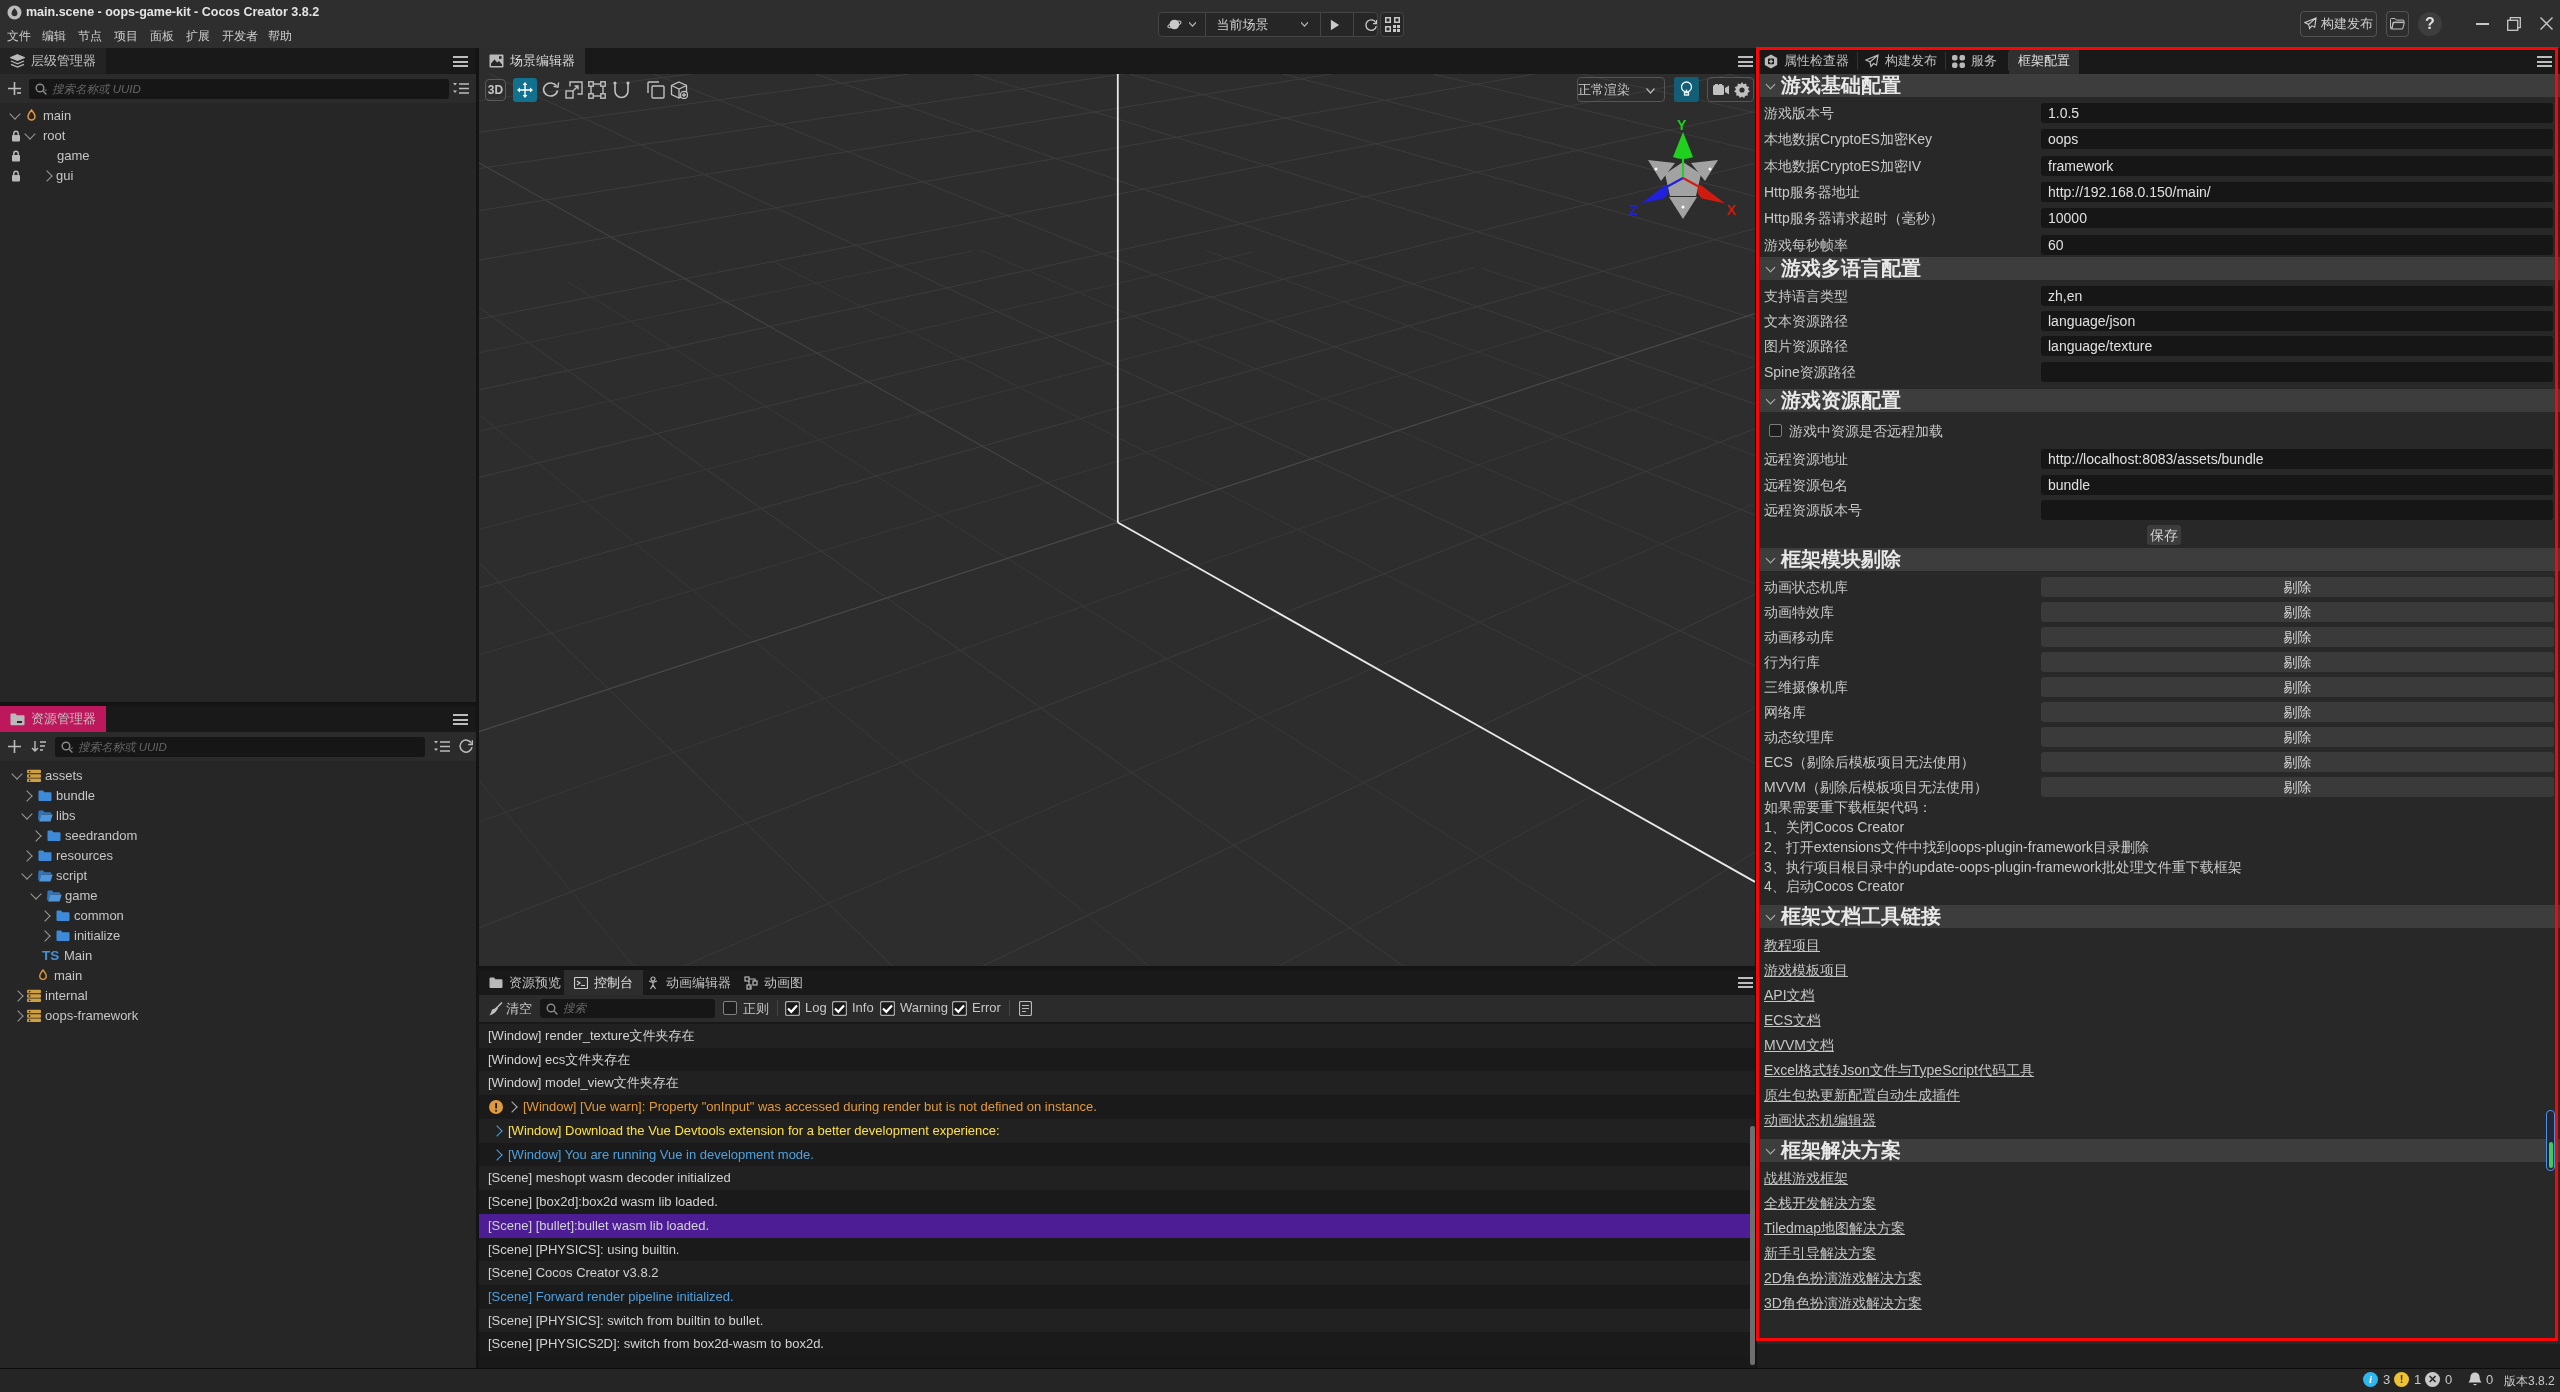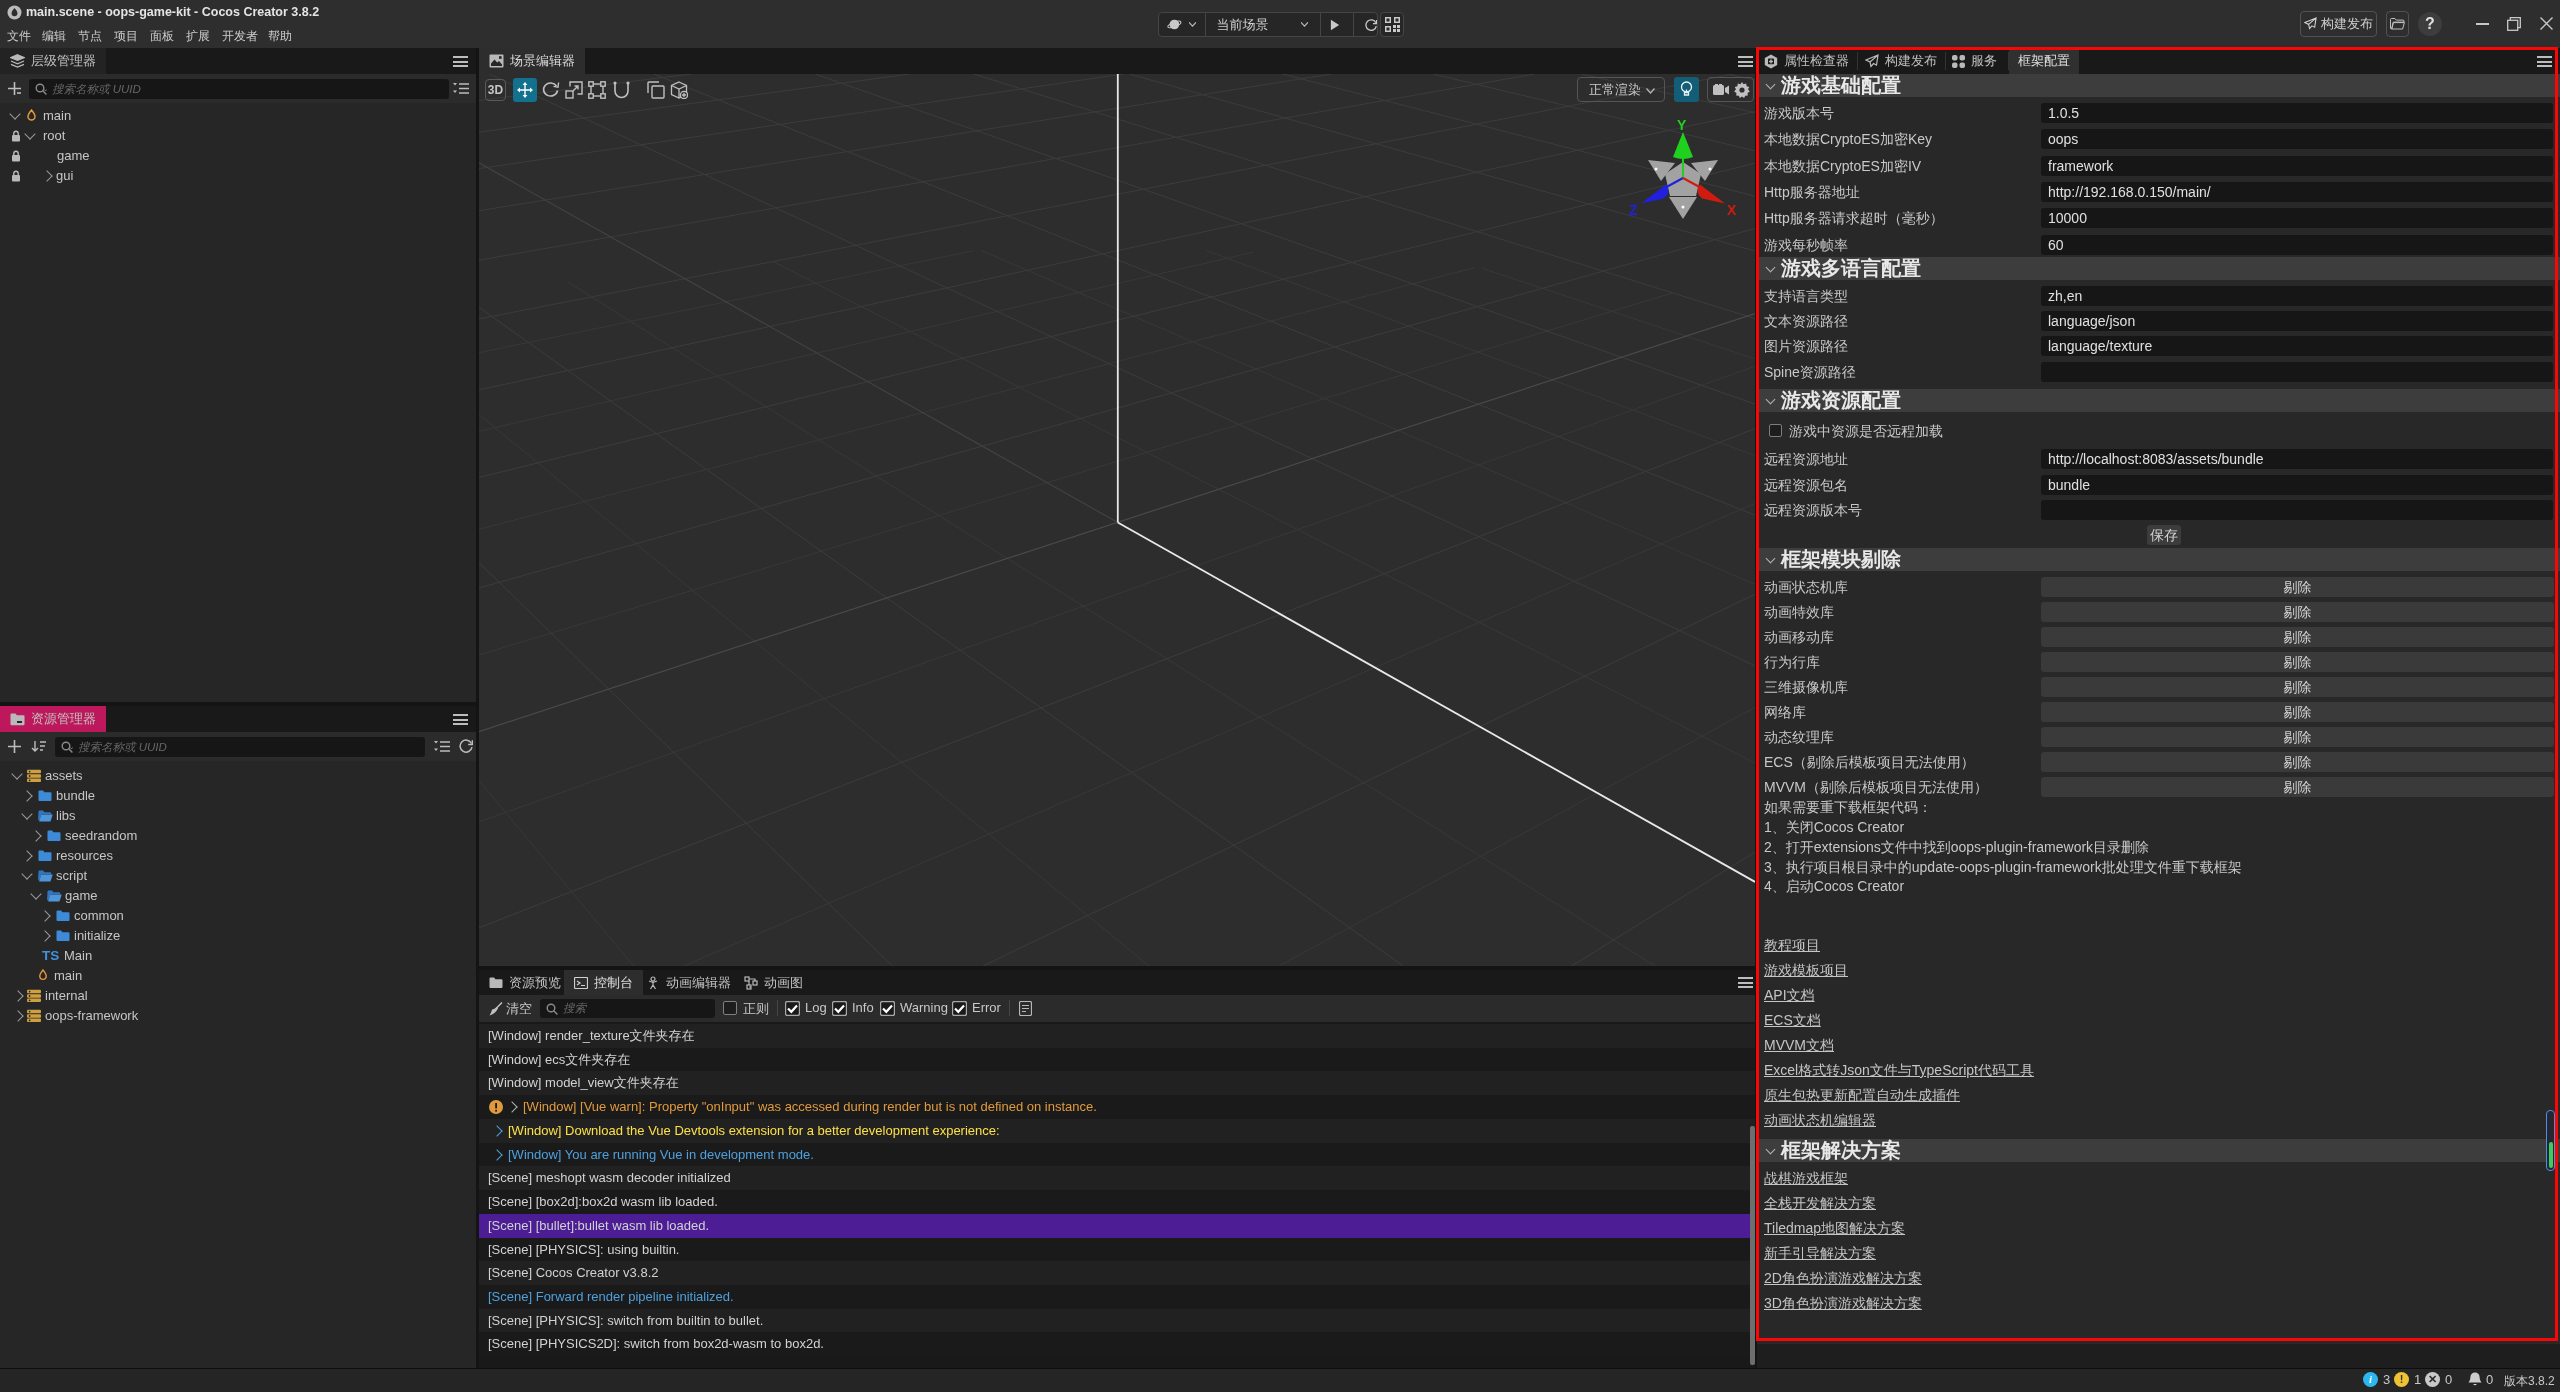--- a/index.html
+++ b/index.html
@@ -467,21 +467,21 @@
     </svg>
   <svg class="abs" style="left:191px;top:33px" width="18" height="18" viewBox="0 0 18 18">
       <g fill="none" stroke="#c0c0c0" stroke-width="1.3">
         <path d="M9 1 L16.5 4.5 V13.5 L9 17 L1.5 13.5 V4.5 Z"></path>
         <path d="M1.5 4.5 L9 8 L16.5 4.5 M9 8 V17"></path>
         <circle cx="14" cy="14" r="3.6" fill="#2d2d2d"></circle>
         <path d="M14 11.8 V16.2 M11.8 14 H16.2"></path>
       </g>
     </svg>
 
-  <div class="abs" style="left:1098px;top:29px;width:88px;height:25px;border:1px solid #555;border-radius:4px;font-size:13px;color:#cbcbcb;line-height:23px;padding-left:11px">正常渲染
+  <div class="abs" style="left:1098px;top:29px;width:88px;height:25px;border:1px solid #555;border-radius:4px;font-size:13px;color:#cbcbcb;line-height:23px;padding-left:0">正常渲染
     <svg width="9" height="6" viewBox="0 0 9 6" style="position:absolute;right:9px;top:10px">
         <path d="M0.5 0.5 L4.5 5 L8.5 0.5" fill="none" stroke="#b5b5b5" stroke-width="1.3"></path>
       </svg>
   </div>
   <div class="abs" style="left:1195px;top:29px;width:25px;height:25px;background:#135d76;border-radius:3px">
     <svg width="13" height="17" viewBox="0 0 13 17" style="margin:4px 6px">
         <g fill="none" stroke="#e8f4f8" stroke-width="1.3">
           <circle cx="6.5" cy="6" r="5"></circle>
           <path d="M4.5 11.5 h4 v2.5 h-4 Z"></path>
           <path d="M6.5 8.5 V11"></path>
@@ -720,20 +720,21 @@
     <div class="ibtn" style="top:679px">剔除</div>
   <div class="ilabel" style="top:704px">ECS（剔除后模板项目无法使用）</div>
     <div class="ibtn" style="top:704px">剔除</div>
   <div class="ilabel" style="top:729px">MVVM（剔除后模板项目无法使用）</div>
     <div class="ibtn" style="top:729px">剔除</div>
   <div class="itext" style="top:749px">如果需要重下载框架代码：</div>
   <div class="itext" style="top:769px">1、关闭Cocos Creator</div>
   <div class="itext" style="top:788.5px">2、打开extensions文件中找到oops-plugin-framework目录删除</div>
   <div class="itext" style="top:808.5px">3、执行项目根目录中的update-oops-plugin-framework批处理文件重下载框架</div>
   <div class="itext" style="top:828px">4、启动Cocos Creator</div>
+  <div class="ihdr" style="top:857px"><div class="hv"></div><span>框架文档工具链接</span></div>
   <div class="ilink" style="top:887px">教程项目</div>
   <div class="ilink" style="top:912px">游戏模板项目</div>
   <div class="ilink" style="top:937px">API文档</div>
   <div class="ilink" style="top:962px">ECS文档</div>
   <div class="ilink" style="top:987px">MVVM文档</div>
   <div class="ilink" style="top:1012px">Excel格式转Json文件与TypeScript代码工具</div>
   <div class="ilink" style="top:1037px">原生包热更新配置自动生成插件</div>
   <div class="ilink" style="top:1062px">动画状态机编辑器</div>
   <div class="ihdr" style="top:1091px"><div class="hv"></div><span>框架解决方案</span></div>
   <div class="ilink" style="top:1120px">战棋游戏框架</div>

